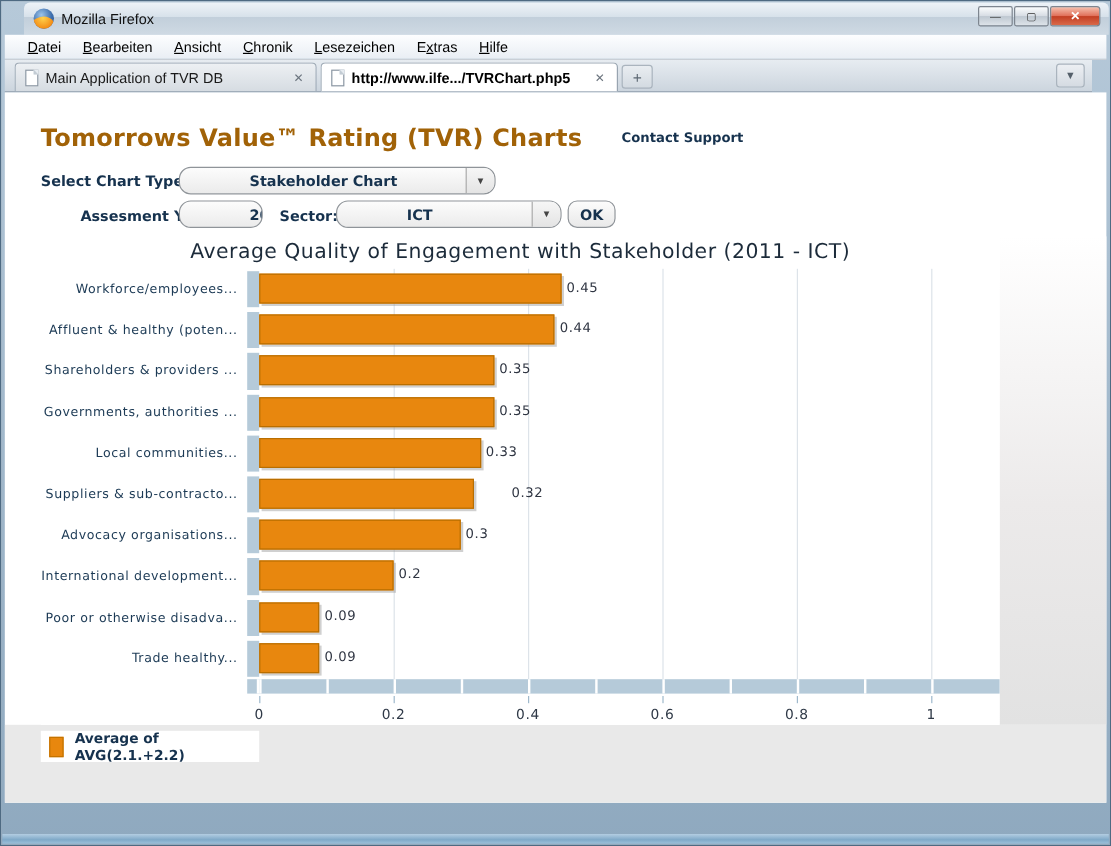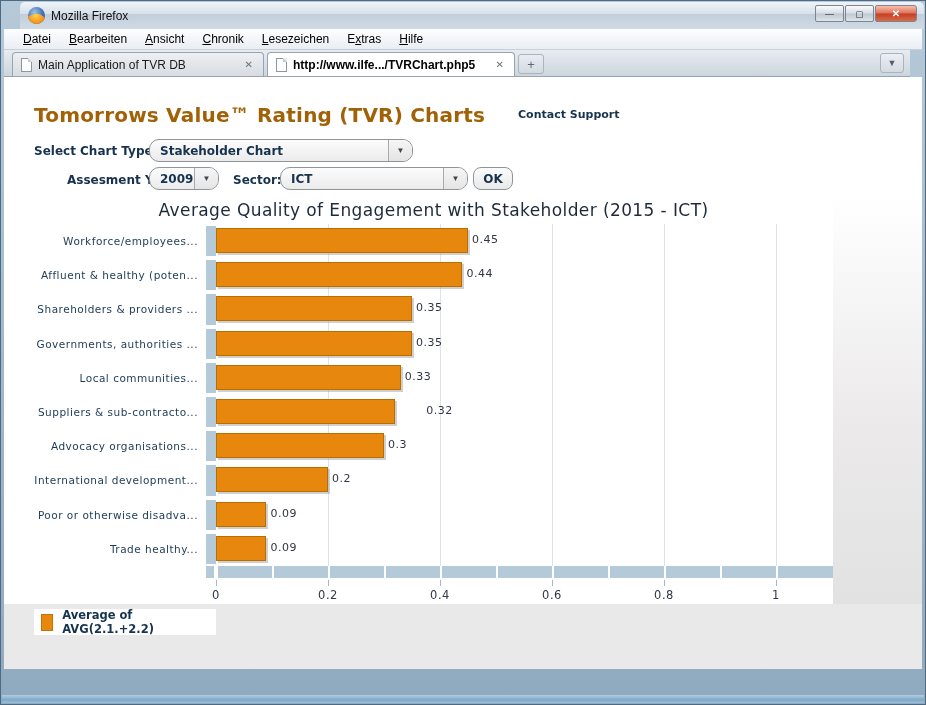--- a/index.html
+++ b/index.html
@@ -55,21 +55,21 @@
   .content { position:absolute; left:3px; right:3px; top:76px; height:592px; background:#fff; overflow:hidden; }
   .page-title { position:absolute; left:30px; top:26px; font-size:20px; font-weight:bold;
                 color:#a16207; font-family:"DejaVu Sans", sans-serif; letter-spacing:0.2px; }
   .contact { position:absolute; left:514px; top:31px; font-size:11px; font-weight:bold; color:#16324E;
              font-family:"DejaVu Sans", sans-serif; }
   .form-label { position:absolute; font-size:12px; font-weight:bold; color:#16324E;
                 font-family:"DejaVu Sans", sans-serif; }
   .select { position:absolute; height:23px; border:1px solid #8f9499; border-radius:10px;
             background:linear-gradient(#fcfcfc,#ebebeb); display:flex; align-items:center; overflow:hidden; }
   .select-text { flex:1; font-size:12px; font-weight:bold; color:#16324E; padding-left:10px;
-                 font-family:"DejaVu Sans", sans-serif; white-space:nowrap; }
+                 font-family:"DejaVu Sans", sans-serif; white-space:nowrap;margin-left:48px; }
   .select-arrow { width:24px; height:100%; border-left:1px solid #aaa; display:flex; align-items:center;
                  justify-content:center; font-size:8px; color:#444; background:linear-gradient(#f6f6f6,#e4e4e4); }
   .ok-btn { position:absolute; height:23px; width:40px; border:1px solid #8f9499; border-radius:8px;
             background:linear-gradient(#fcfcfc,#e9e9e9); font-size:12px; font-weight:bold; color:#16324E;
             display:flex; align-items:center; justify-content:center; font-family:"DejaVu Sans", sans-serif; }
   
   .chart-section { position:absolute; left:30px; top:120px; width:799px; height:407px; background:#fff; }
   .chart-title { position:absolute; left:0; top:3px; width:100%; text-align:center; font-size:17px;
                  color:#1c2b3a; font-family:"DejaVu Sans", sans-serif; letter-spacing:0.4px; }
   .labels-col { position:absolute; left:0; top:27px; width:168px; }
@@ -171,21 +171,21 @@
     <div class="select" style="left:276px; top:90px; width:188px;">
       <span class="select-text">ICT</span>
       <span class="select-arrow">▼</span>
     </div>
     <div class="ok-btn" style="left:469px; top:90px;">OK</div>
 
     <div class="right-shade"></div>
     <div class="bottom-gray"></div>
 
     <div class="chart-section">
-      <div class="chart-title">Average Quality of Engagement with Stakeholder (2015 - ICT)</div>
+      <div class="chart-title">Average Quality of Engagement with Stakeholder (2011 - ICT)</div>
       <div class="labels-col">
           <div class="cat-label">Workforce/employees...</div>
           <div class="cat-label">Affluent &amp; healthy (poten...</div>
           <div class="cat-label">Shareholders &amp; providers ...</div>
           <div class="cat-label">Governments, authorities ...</div>
           <div class="cat-label">Local communities...</div>
           <div class="cat-label">Suppliers &amp; sub-contracto...</div>
           <div class="cat-label">Advocacy organisations...</div>
           <div class="cat-label">International development...</div>
           <div class="cat-label">Poor or otherwise disadva...</div>

